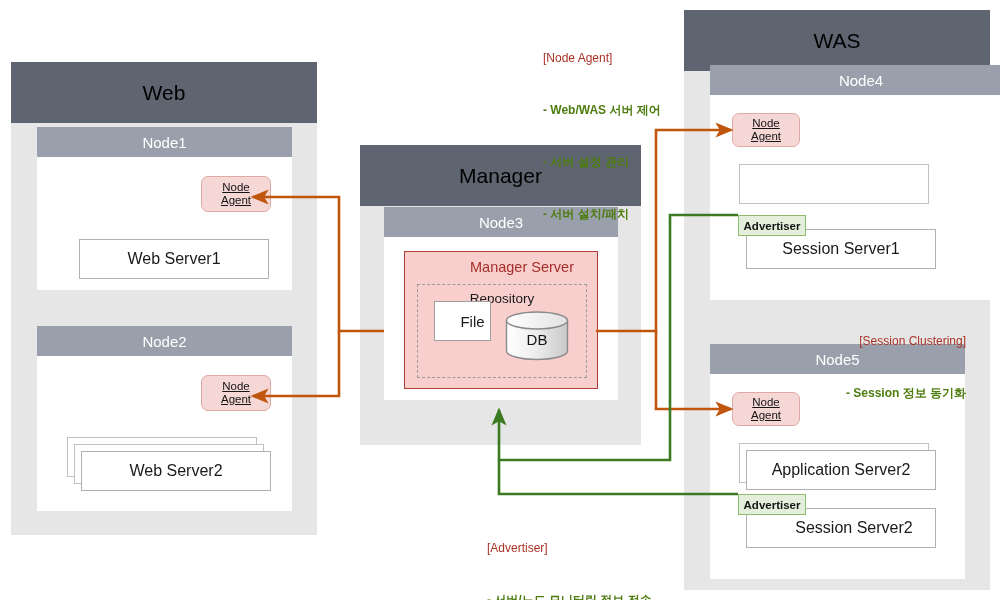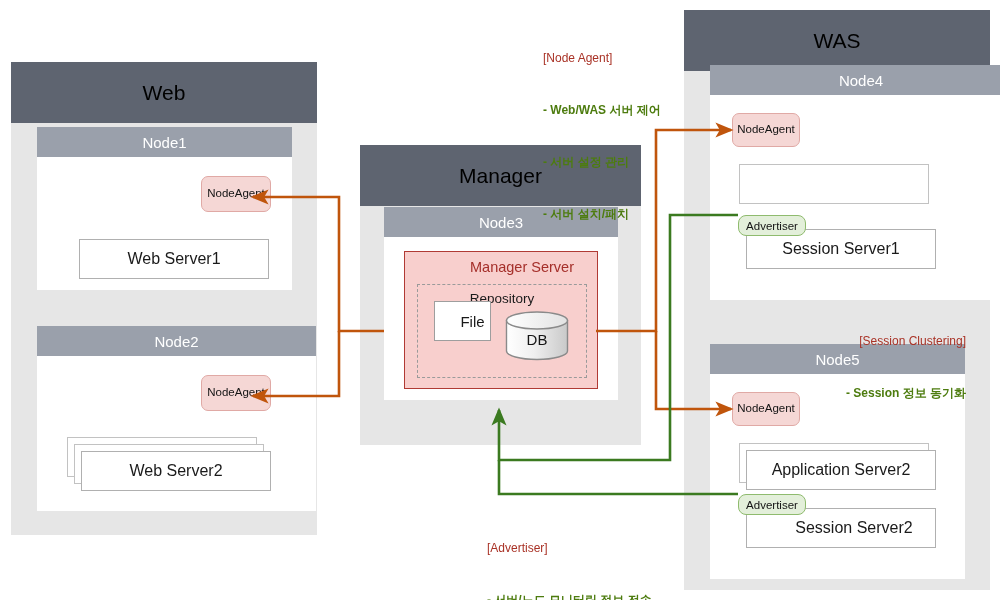--- a/index.html
+++ b/index.html
@@ -17,27 +17,27 @@
   .node-head{position:absolute;left:0;top:0;right:0;height:30px;background:#9aa0ab;
              color:#ffffff;font-size:15px;display:flex;align-items:center;justify-content:center;}
 
   
   .card{position:absolute;background:#ffffff;border:1px solid #b0b0b0;box-sizing:border-box;
         display:flex;align-items:center;justify-content:center;font-size:16px;color:#1a1a1a;}
   .stack-l{position:absolute;background:#ffffff;border:1px solid #c2c2c2;box-sizing:border-box;}
 
   
   .agent{position:absolute;background:#f5d7d5;border:1px solid #e0a9a5;border-radius:7px;
-         box-sizing:border-box;display:flex;align-items:center;
-         justify-content:center;font-size:11.5px;line-height:1.15;color:#141414;}
-
-  
-  .adv{position:absolute;background:#e3efda;border:1px solid #8fbb6e;border-radius:8px;
+         box-sizing:border-box;display:flex;flex-direction:column;align-items:center;
+         justify-content:center;font-size:11.5px;line-height:1.15;color:#141414;text-decoration:underline;}
+
+  
+  .adv{position:absolute;background:#e3efda;border:1px solid #8fbb6e;border-radius:0;
        box-sizing:border-box;display:flex;align-items:center;justify-content:center;
-       font-size:11.5px;color:#141414;}
+       font-size:11.5px;color:#141414;font-weight:bold;}
 
   
   .mgr-server{position:absolute;background:#f8cfcd;border:1px solid #b03a34;box-sizing:border-box;}
   .mgr-title{position:absolute;left:0;right:0;top:7px;text-align:center;font-size:14.5px;color:#a52f2a;margin-left:42px;}
   .repo{position:absolute;border:1px dashed #9a9a9a;box-sizing:border-box;background:transparent;}
   .repo-title{position:absolute;left:0;right:0;top:6px;text-align:center;font-size:13.5px;color:#1a1a1a;}
   .file-box{position:absolute;background:#ffffff;border:1px solid #9e9e9e;box-sizing:border-box;
             display:flex;align-items:center;justify-content:center;font-size:15px;}
 
   
@@ -64,21 +64,21 @@
       <div class="node-head">Node1</div>
       <div class="agent" style="left:164px;top:49px;width:70px;height:36px;">
         <span>Node</span>
         <span>Agent</span>
       </div>
       <div class="card" style="left:42px;top:112px;width:190px;height:40px;">
         <span>Web Server1</span>
       </div>
     </div>
 
-    <div class="node" style="left:26px;top:264px;width:255px;height:185px;padding-left:24px;">
+    <div class="node" style="left:26px;top:264px;width:255px;height:185px;">
       <div class="node-head">Node2</div>
       <div class="agent" style="left:164px;top:49px;width:70px;height:36px;">
         <span>Node</span>
         <span>Agent</span>
       </div>
 
       <div class="stack-l" style="left:30px;top:111px;width:190px;height:40px;"></div>
       <div class="stack-l" style="left:37px;top:118px;width:190px;height:40px;"></div>
       <div class="card" style="left:44px;top:125px;width:190px;height:40px;">
         <span>Web Server2</span>

